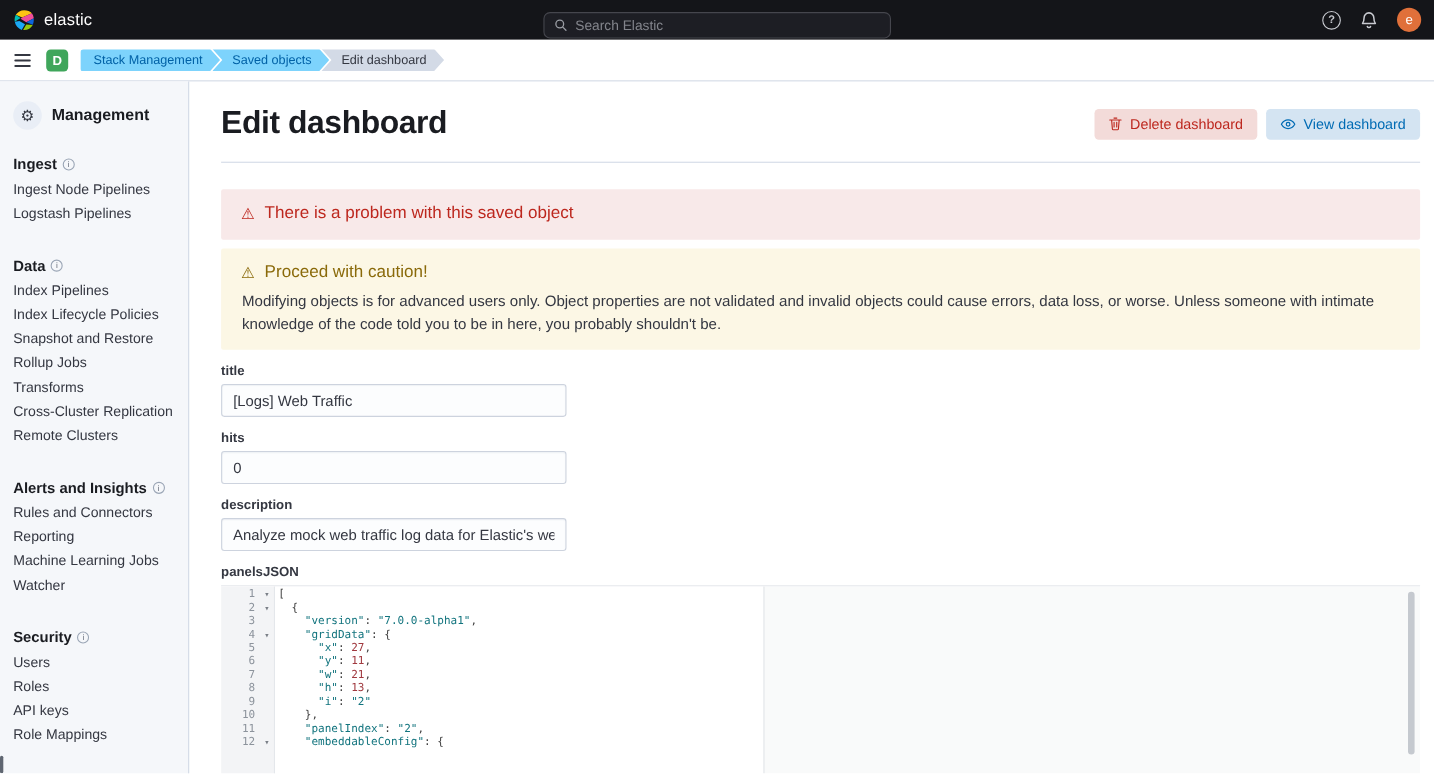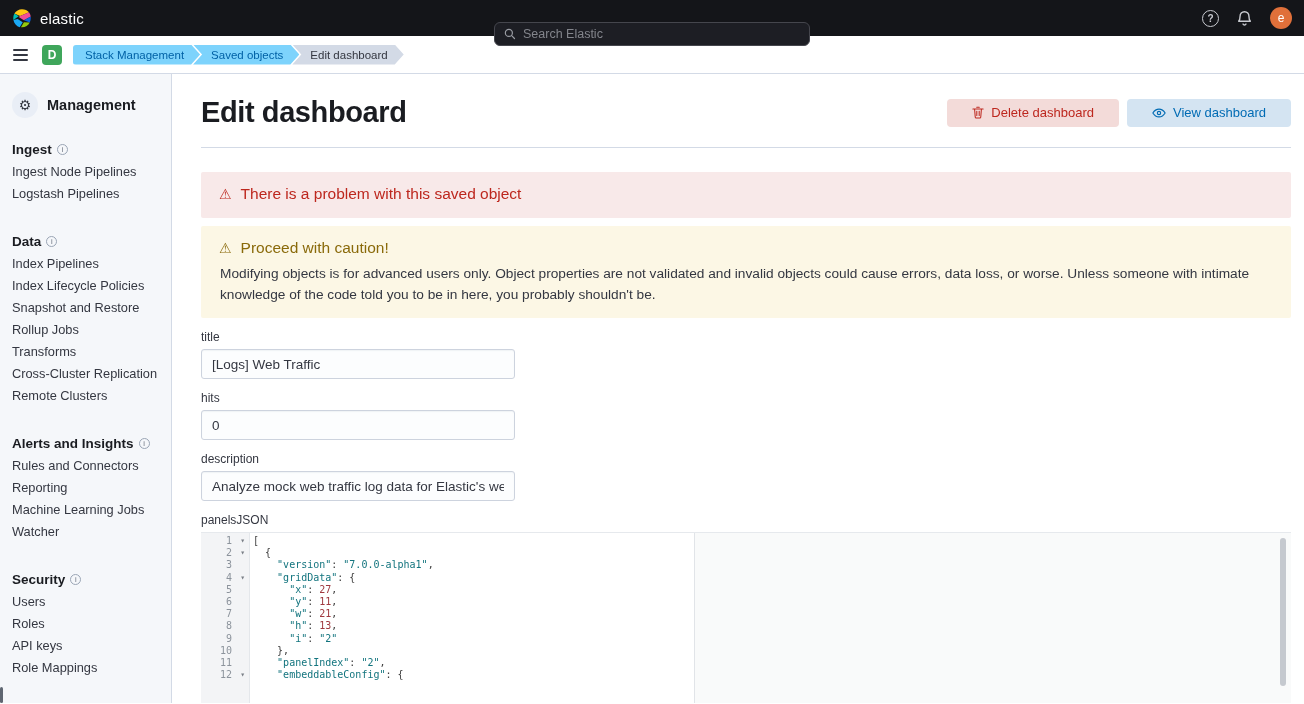--- a/index.html
+++ b/index.html
@@ -4,21 +4,21 @@
 <style>
   * { margin:0; padding:0; box-sizing:border-box; }
   html,body { width:1304px; height:704px; overflow:hidden; }
   body { font-family:"Liberation Sans", sans-serif; background:#fff; color:#343741; }
   .app { position:relative; width:1304px; height:704px; overflow:hidden; }
 
   
   .topbar { position:relative; height:36px; background:#141519; display:flex; align-items:center; padding:0 12px; }
   .brand { display:flex; align-items:center; gap:8px; cursor:pointer; }
   .brand-name { color:#fff; font-size:15px; letter-spacing:.2px; }
-  .searchbox { position:absolute; left:50%; top:22px; transform:translateX(-50%); width:316px; height:24px;
+  .searchbox { position:absolute; left:50%; top:11px; transform:translateX(-50%); width:316px; height:24px;
     background:#1d1e24; border:1px solid #45464d; border-radius:6px; display:flex; align-items:center; padding:0 9px; gap:7px; }
   .searchbox input { flex:1; background:transparent; border:0; outline:0; color:#c5c7cc; font-size:12.5px; font-family:"Liberation Sans",sans-serif; }
   .searchbox input::placeholder { color:#83858c; }
   .top-right { margin-left:auto; display:flex; align-items:center; gap:17px; }
   .help-circ { width:17px; height:17px; border:1.6px solid #c9cbd1; border-radius:50%; color:#c9cbd1; font-size:10px; font-weight:bold; display:flex; align-items:center; justify-content:center; cursor:pointer; }
   .avatar { width:22px; height:22px; border-radius:50%; background:#e0703a; color:#fff; font-size:12px; display:flex; align-items:center; justify-content:center; cursor:pointer; }
 
   
   .crumb-bar { height:38px; background:#fff; border-bottom:1px solid #d3dae6; display:flex; align-items:center; padding:0 10px; gap:11px; }
   .burger { display:flex; flex-direction:column; gap:3px; cursor:pointer; padding:4px 3px; }
@@ -41,38 +41,38 @@
   .side-heading { display:flex; align-items:center; gap:5px; font-size:13.5px; font-weight:bold; color:#1a1c21; height:22px; }
   .info { width:11px; height:11px; border:1px solid #9aa5b5; border-radius:50%; color:#69707d; font-size:7.5px; display:inline-flex; align-items:center; justify-content:center; font-weight:normal; }
   .side-item { font-size:12.8px; color:#343741; height:22px; display:flex; align-items:center; cursor:pointer; }
   .side-scroll { position:absolute; left:0; bottom:0; width:3px; height:16px; background:#5f6671; border-radius:2px; }
 
   .main { flex:1; overflow:hidden; padding:22px 13px 0 29px; }
 
   .page-head { display:flex; align-items:center; }
   .page-title { font-size:29px; font-weight:bold; color:#1a1c21; letter-spacing:-.4px; }
   .head-actions { margin-left:auto; display:flex; gap:8px; }
-  .btn { height:28px; border:0; border-radius:4px; padding:0 25px; font-size:13px; font-weight:500; font-family:"Liberation Sans",sans-serif;
+  .btn { height:28px; border:0; border-radius:4px; padding:0 13px; font-size:13px; font-weight:500; font-family:"Liberation Sans",sans-serif;
     display:inline-flex; align-items:center; gap:7px; cursor:pointer; }
   .btn-danger { background:#f3dbd9; color:#bd271e; }
   .btn-view { background:#d4e4f2; color:#006bb4; }
 
   .rule { border:0; border-top:1px solid #d3dae6; margin-top:18px; }
 
   .callout { padding:11px 18px 13px 18px; border-radius:2px; }
   .callout.danger { background:#f8e9e9; margin-top:24px; }
   .callout.warning { background:#fcf7e5; margin-top:8px; }
   .co-title { display:flex; align-items:center; gap:9px; font-size:15.5px; height:22px; }
   .danger .co-title { color:#bd271e; }
   .warning .co-title { color:#8a6a0a; }
   .co-icon { font-size:14px; line-height:1; }
   .co-body { margin-top:5px; font-size:13.7px; color:#343741; line-height:1.5; padding-left:1px; }
 
   .field { margin-top:12px; }
-  .f-label { display:block; font-size:12px; font-weight:normal; color:#343741; margin-bottom:5px; }
+  .f-label { display:block; font-size:12px; font-weight:bold; color:#343741; margin-bottom:5px; }
   .f-input { width:314px; height:30px; background:#fcfdfe; border:1px solid #cdd3de; border-radius:3px; padding:0 10px;
     font-size:13.5px; color:#343741; font-family:"Liberation Sans",sans-serif; box-shadow:0 1px 1px rgba(152,162,179,.12) inset; outline:none; }
 
   
   .ed-label { margin-top:12px; }
   .editor { position:relative; margin-top:5px; height:172px; overflow:hidden; background:#fff; border-top:1px solid #e6e9ed;
     font-family:"DejaVu Sans Mono", monospace; font-size:10px; line-height:12.2px; cursor:text; }
   .editor::before { content:''; position:absolute; left:0; top:0; bottom:0; width:48px; background:#f3f4f6; border-right:1px solid #e4e7eb; }
   .print-margin { position:absolute; left:493px; top:0; bottom:0; width:1px; background:#e1e4e8; }
   .after-margin { position:absolute; left:494px; right:0; top:0; bottom:0; background:rgba(118,130,150,0.045); }

